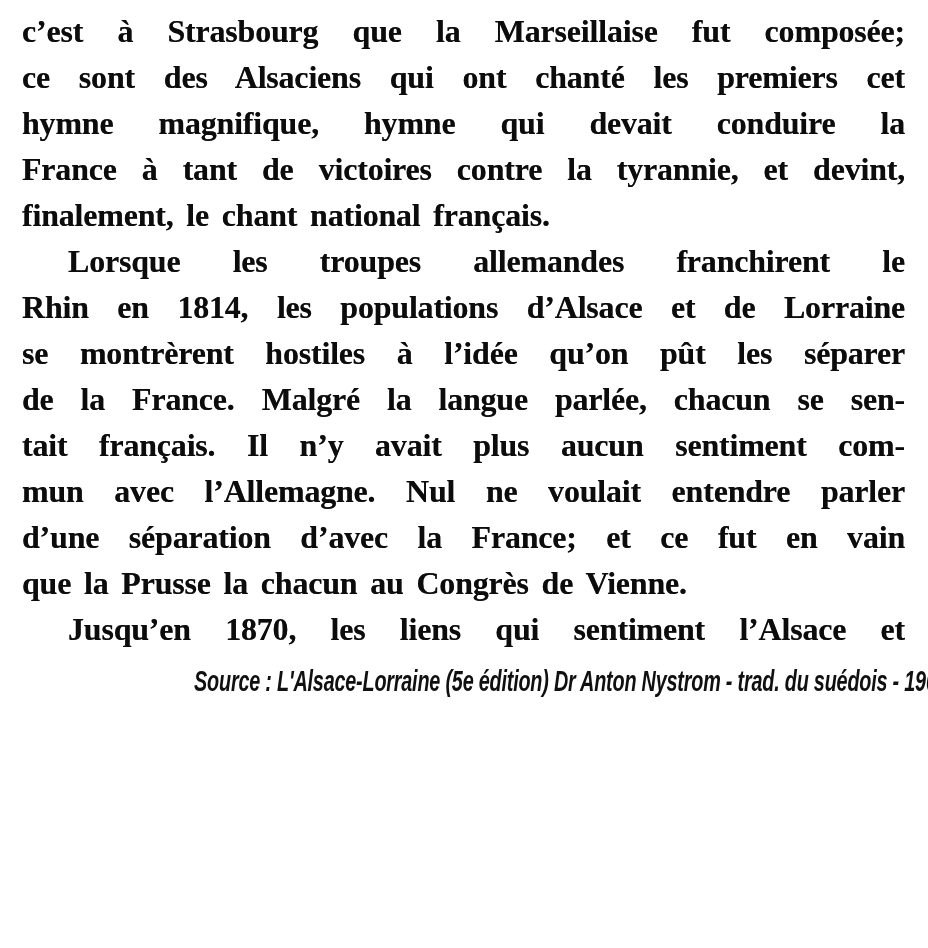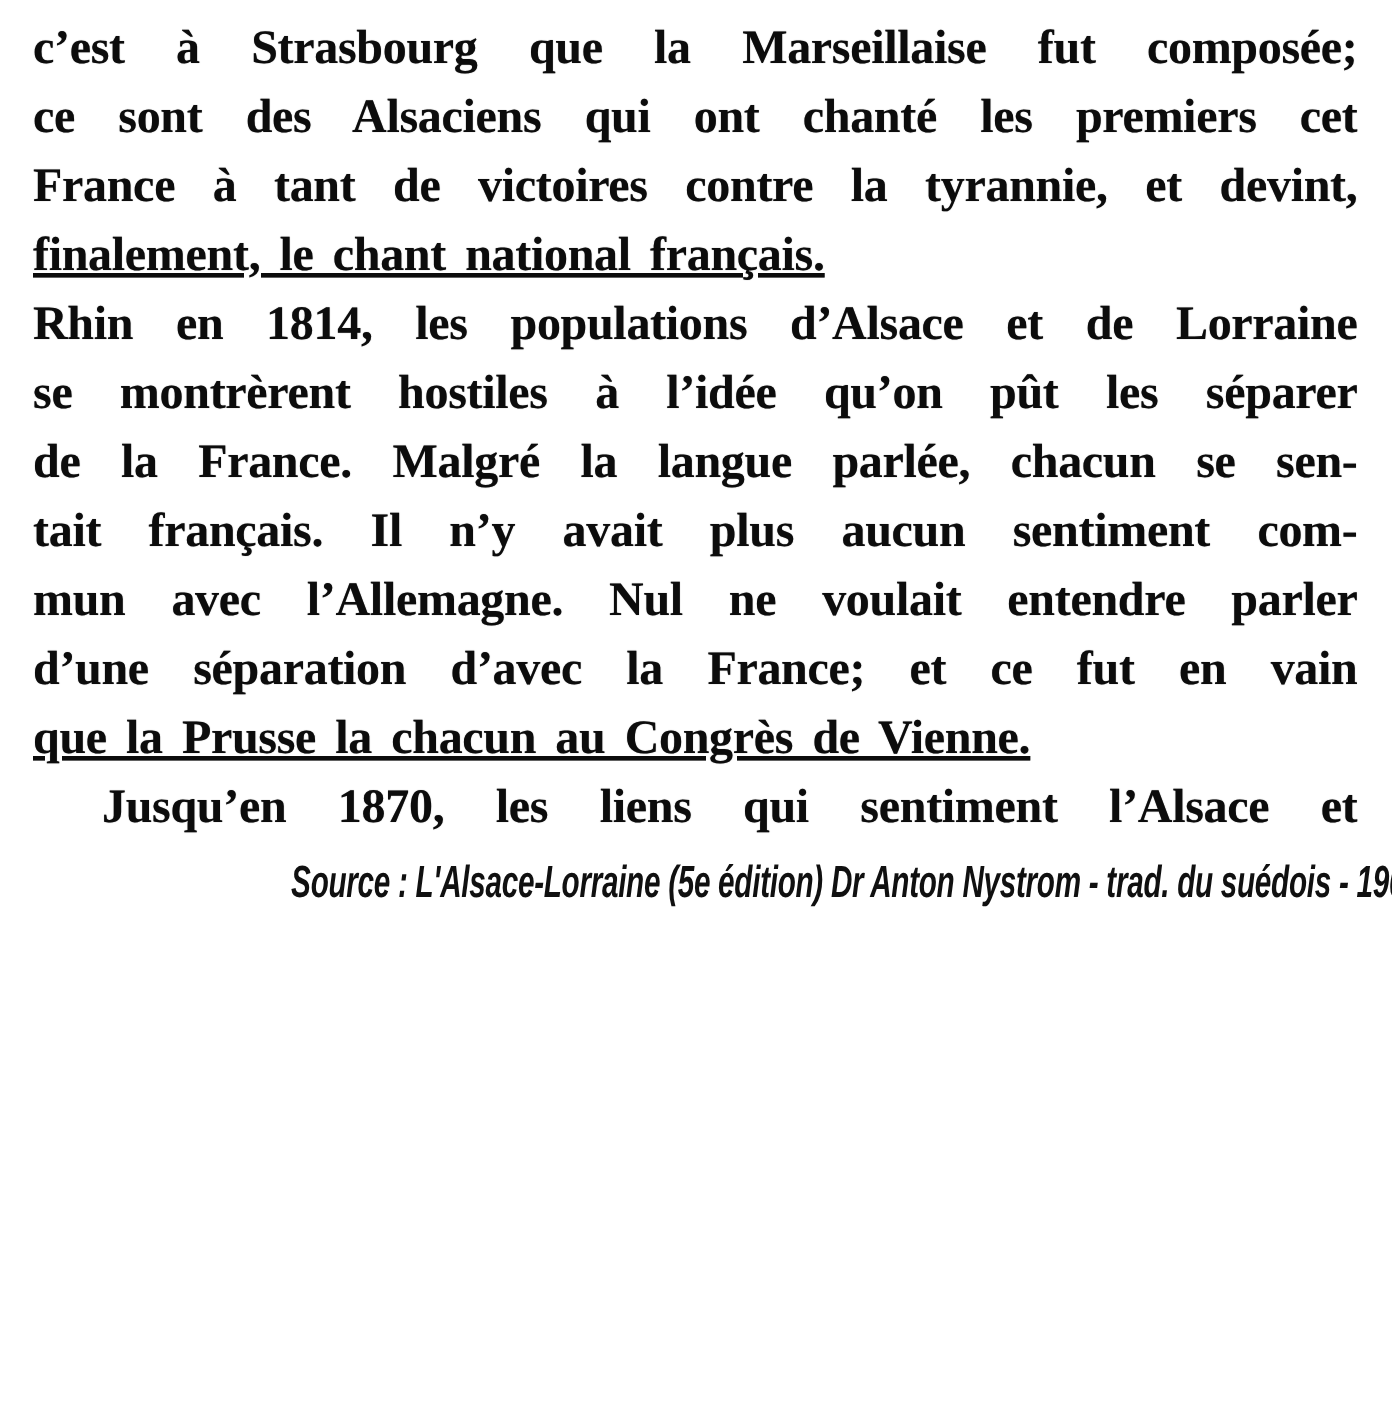--- a/index.html
+++ b/index.html
@@ -30,21 +30,20 @@
     line-height: 46px;
     height: 46px;
     text-align: justify;
     text-align-last: justify;
     letter-spacing: -0.2px;
     overflow: hidden;
   }
   .line.last {
     text-align-last: left;
     word-spacing: 5px;
-    text-decoration: underline;
   }
   .line.indent {
     text-indent: 46px;
   }
   .caption-row {
     margin-top: 12px;
     text-align: center;
     white-space: nowrap;
   }
   .caption {
@@ -60,24 +59,26 @@
   }
 </style>
 </head>
 <body>
 
 <div class="page">
   <div class="text-block" id="text-block">
       <div class="paragraph">
         <div class="line">c’est à Strasbourg que la Marseillaise fut composée;</div>
         <div class="line">ce sont des Alsaciens qui ont chanté les premiers cet</div>
+        <div class="line">hymne magnifique, hymne qui devait conduire la</div>
         <div class="line">France à tant de victoires contre la tyrannie, et devint,</div>
         <div class="line last">finalement, le chant national français.</div>
       </div>
       <div class="paragraph">
+        <div class="line indent">Lorsque les troupes allemandes franchirent le</div>
         <div class="line">Rhin en 1814, les populations d’Alsace et de Lorraine</div>
         <div class="line">se montrèrent hostiles à l’idée qu’on pût les séparer</div>
         <div class="line">de la France. Malgré la langue parlée, chacun se sen-</div>
         <div class="line">tait français. Il n’y avait plus aucun sentiment com-</div>
         <div class="line">mun avec l’Allemagne. Nul ne voulait entendre parler</div>
         <div class="line">d’une séparation d’avec la France; et ce fut en vain</div>
         <div class="line last">que la Prusse la chacun au Congrès de Vienne.</div>
       </div>
       <div class="paragraph">
         <div class="line indent">Jusqu’en 1870, les liens qui sentiment l’Alsace et</div>

